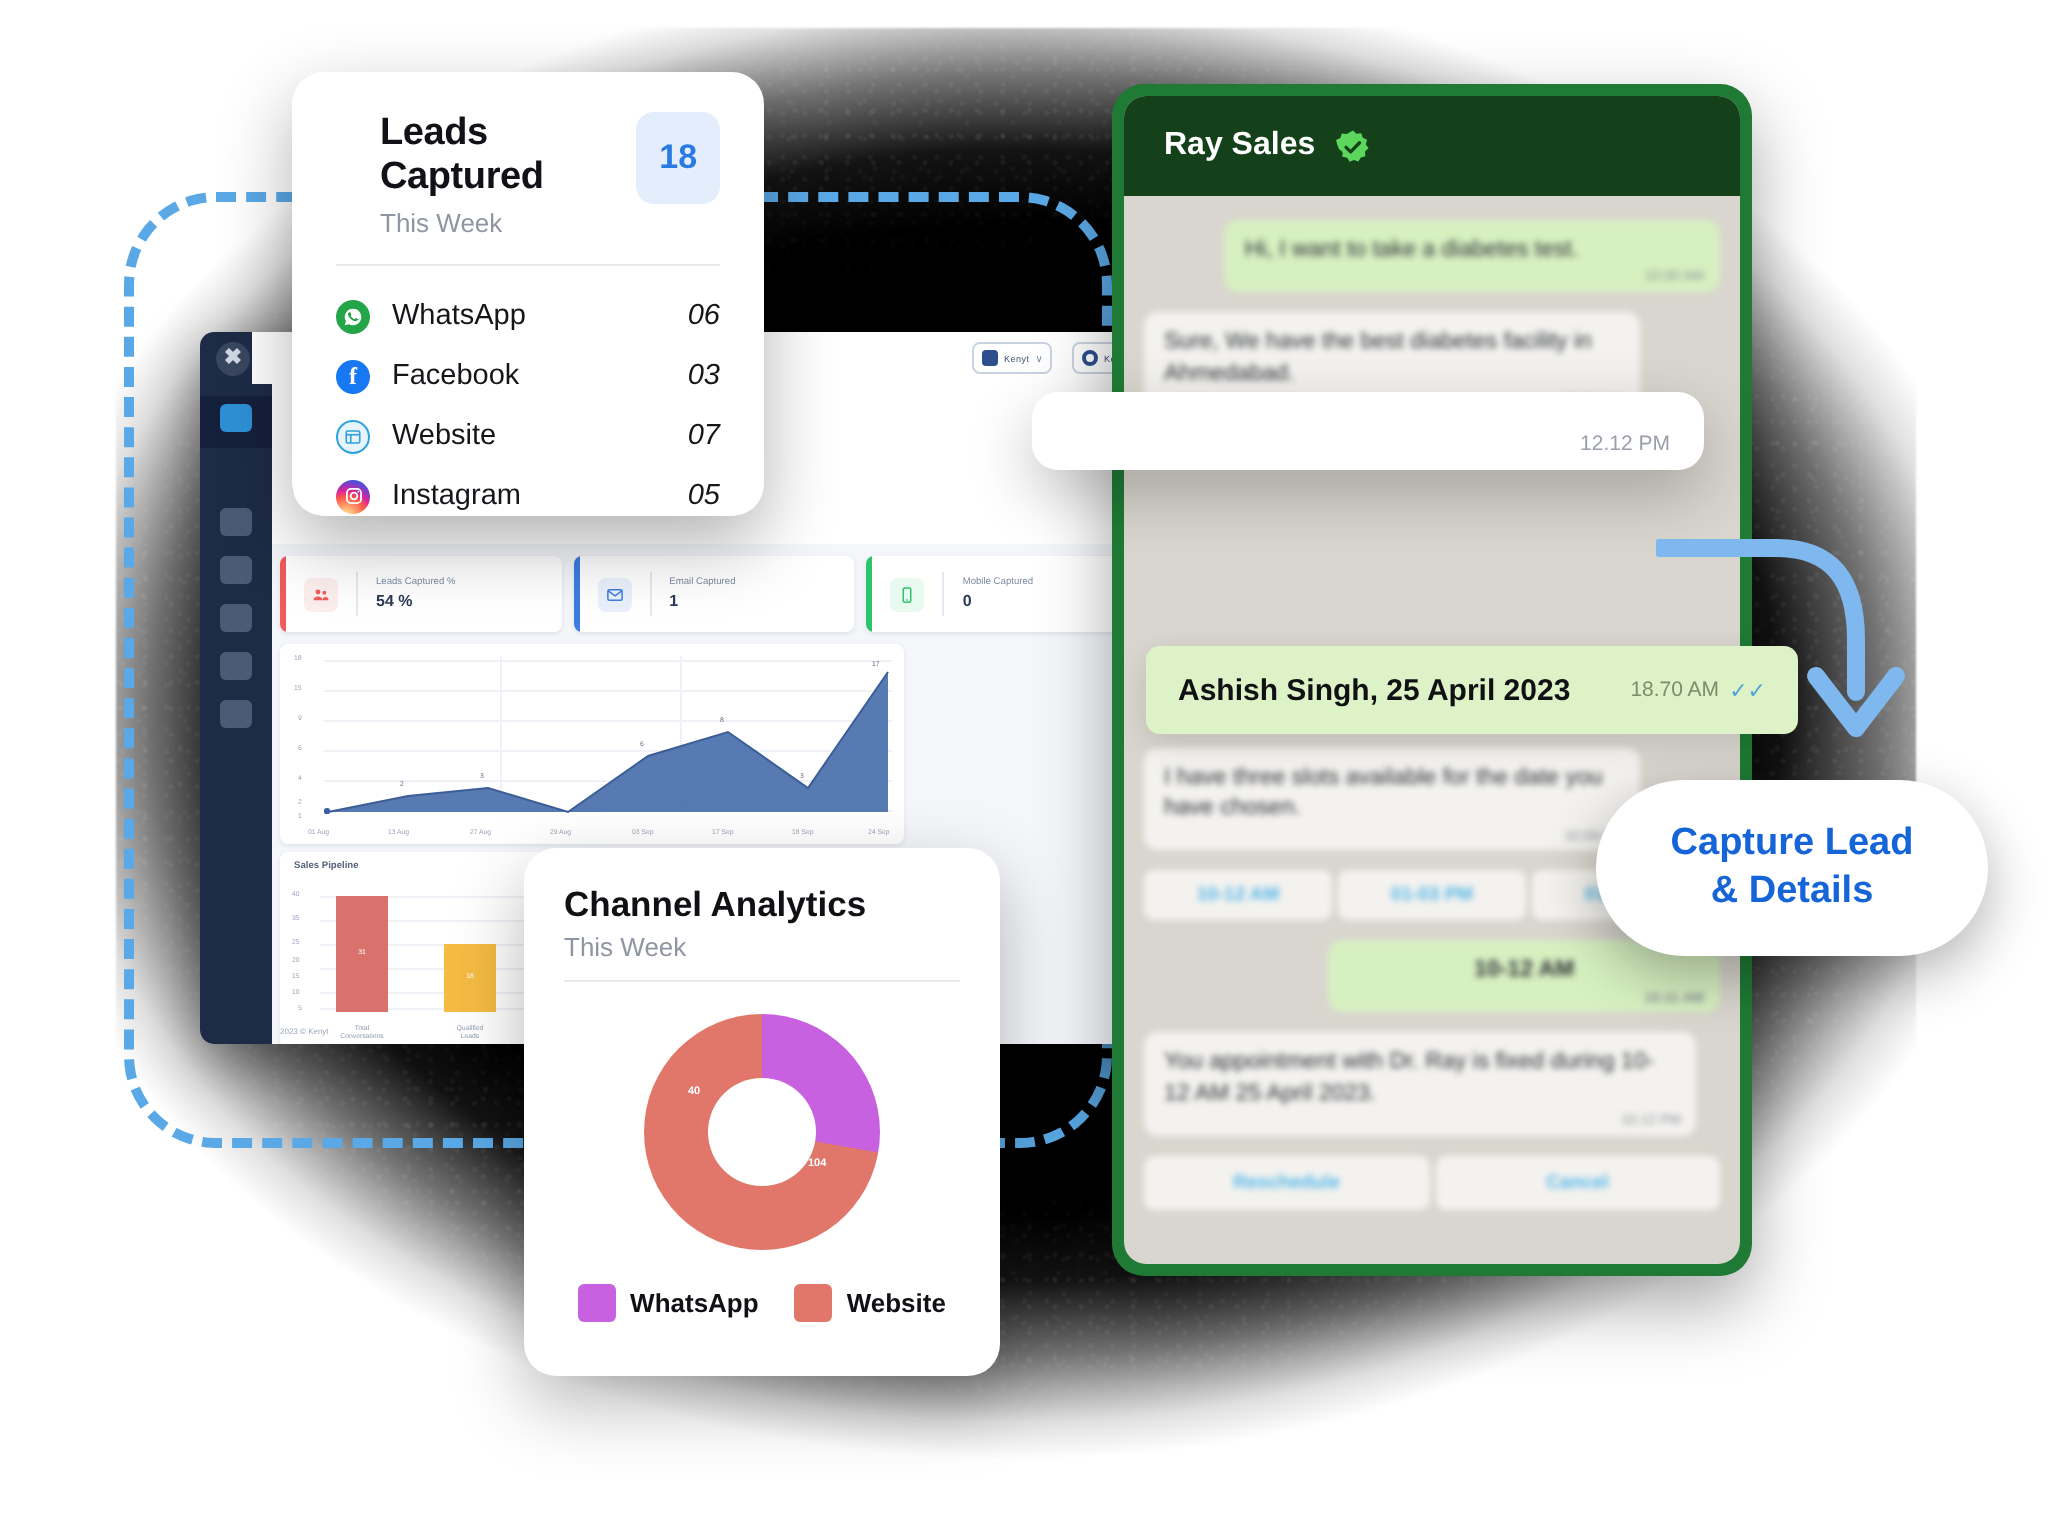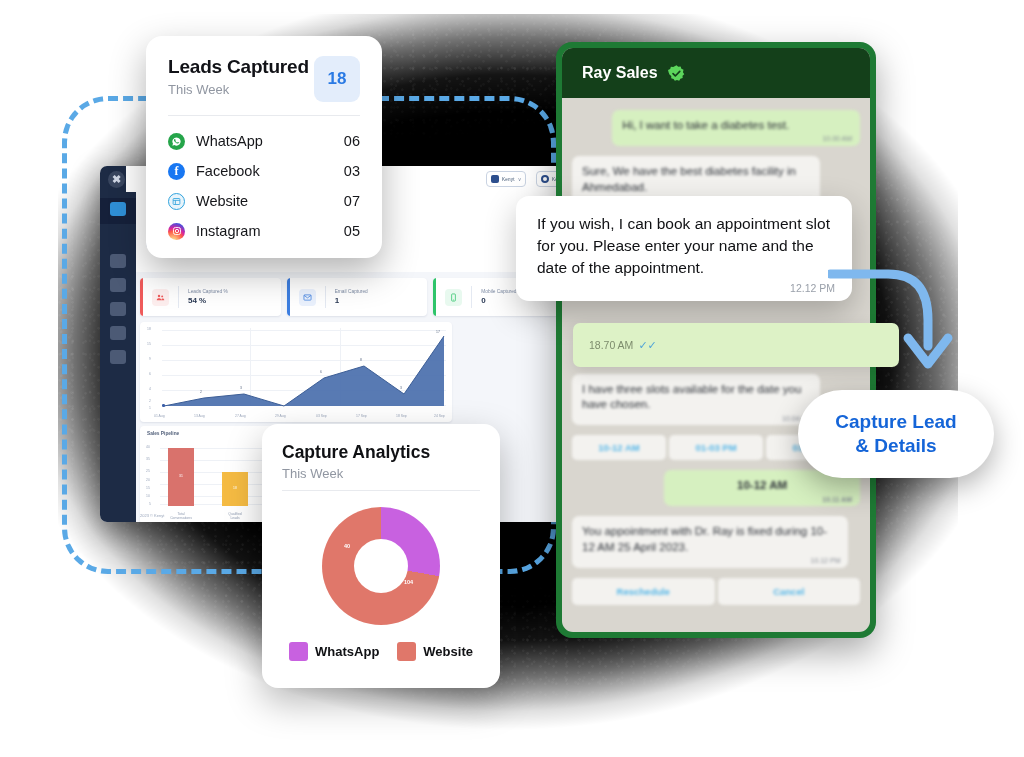--- a/index.html
+++ b/index.html
@@ -93,31 +93,31 @@
   .bar-lbl { position: absolute; font-size: 3.4px; color: #fff; left: 0; right: 0; text-align: center; }
   .bar-x { position: absolute; font-size: 3.4px; color: #8f9bb1; text-align: center; line-height: 1.25; }
   .footer-cr { position: absolute; left: 4px; bottom: 4px; font-size: 4px; color: #9aa6bb; }
 
   
   .leads-card {
     position: absolute; left: 146px; top: 36px; width: 236px; height: 222px;
     background: #fff; border-radius: 16px; box-shadow: 0 14px 36px rgba(0,0,0,.30);
     padding: 20px 22px 0 22px;
   }
-  .lc-head { display: flex; align-items: flex-start; justify-content: space-between; }
+  .lc-head { display: flex; align-items: flex-start; justify-content: space-between; margin-left: 22px; }
   .lc-title { font-size: 19px; font-weight: 700; color: #111217; letter-spacing: -.2px; }
   .lc-sub { font-size: 13px; color: #9096a1; margin-top: 4px; }
   .lc-badge { width: 46px; height: 46px; background: #e3edfb; border-radius: 9px; display: flex; align-items: center; justify-content: center;
     font-size: 17px; font-weight: 700; color: #2a7ae4; }
   .lc-rule { height: 1px; background: #e8eaee; margin: 13px 0 10px 0; }
   .lc-row { display: flex; align-items: center; height: 30px; }
   .lc-ico { width: 17px; height: 17px; border-radius: 50%; flex: none; margin-right: 11px; position: relative;
     display:flex; align-items:center; justify-content:center; color:#fff; font-size:10px; font-weight:700; }
   .lc-name { font-size: 14.5px; color: #15161a; flex: 1; }
-  .lc-val { font-size: 14.5px; color: #15161a; }
+  .lc-val { font-size: 14.5px; color: #15161a; font-style: italic; }
 
   
   .ch-card {
     position: absolute; left: 262px; top: 424px; width: 238px; height: 264px;
     background: #fff; border-radius: 16px; box-shadow: 0 14px 36px rgba(0,0,0,.28);
     padding: 18px 20px 0 20px;
   }
   .ch-title { font-size: 17.5px; font-weight: 700; color: #101114; }
   .ch-sub { font-size: 13px; color: #9096a1; margin-top: 3px; }
   .ch-rule { height: 1px; background: #e8eaee; margin: 9px 0 0 0; }
@@ -394,21 +394,21 @@
             <circle cx="12" cy="12" r="4"></circle>
             <circle cx="17.2" cy="6.8" r="1.1" fill="#fff" stroke="none"></circle>
           </svg>
       </span>
       <span class="lc-name">Instagram</span>
       <span class="lc-val">05</span>
     </div>
   </div>
 
   <div class="ch-card">
-    <div class="ch-title">Capture Analytics</div>
+    <div class="ch-title">Channel Analytics</div>
     <div class="ch-sub">This Week</div>
     <div class="ch-rule"></div>
 
     <div class="donut-wrap">
       <div class="donut" id="donut-el" style="background: conic-gradient(rgb(200, 97, 224) 0deg, rgb(200, 97, 224) 100deg, rgb(224, 119, 106) 100deg, rgb(224, 119, 106) 360deg);"></div>
       <div class="donut-hole"></div>
       <div class="donut-lab" style="left:22px; top:36px;">40</div>
       <div class="donut-lab" style="left:82px; top:72px;">104</div>
     </div>
 
@@ -471,25 +471,25 @@
 
         <div class="actions blur-msg">
           <div class="act">Reschedule</div>
           <div class="act">Cancel</div>
         </div>
       </div>
     </div>
   </div>
 
   <div class="callout">
-    <div class="callout-tx">If you wish, I can book an appointment slot for you. Please enter your name and the date of the appointment.</div>
     <div class="callout-ts">12.12 PM</div>
   </div>
 
   <div class="namebubble">
+    <span class="nb-tx">Ashish Singh, 25 April 2023</span>
     <span class="nb-ts">18.70 AM</span>
     <span class="nb-ticks">✓✓</span>
   </div>
 
   <svg class="arrow" viewBox="0 0 140 130">
     <path d="M2 16 H60 C88 16, 100 32, 100 62 V88" fill="none" stroke="#7fb8ee" stroke-width="9" stroke-linecap="round"></path>
     <path d="M80 80 L100 106 L120 80" fill="none" stroke="#7fb8ee" stroke-width="9" stroke-linecap="round" stroke-linejoin="round"></path>
   </svg>
 
   <div class="capture-pill">

